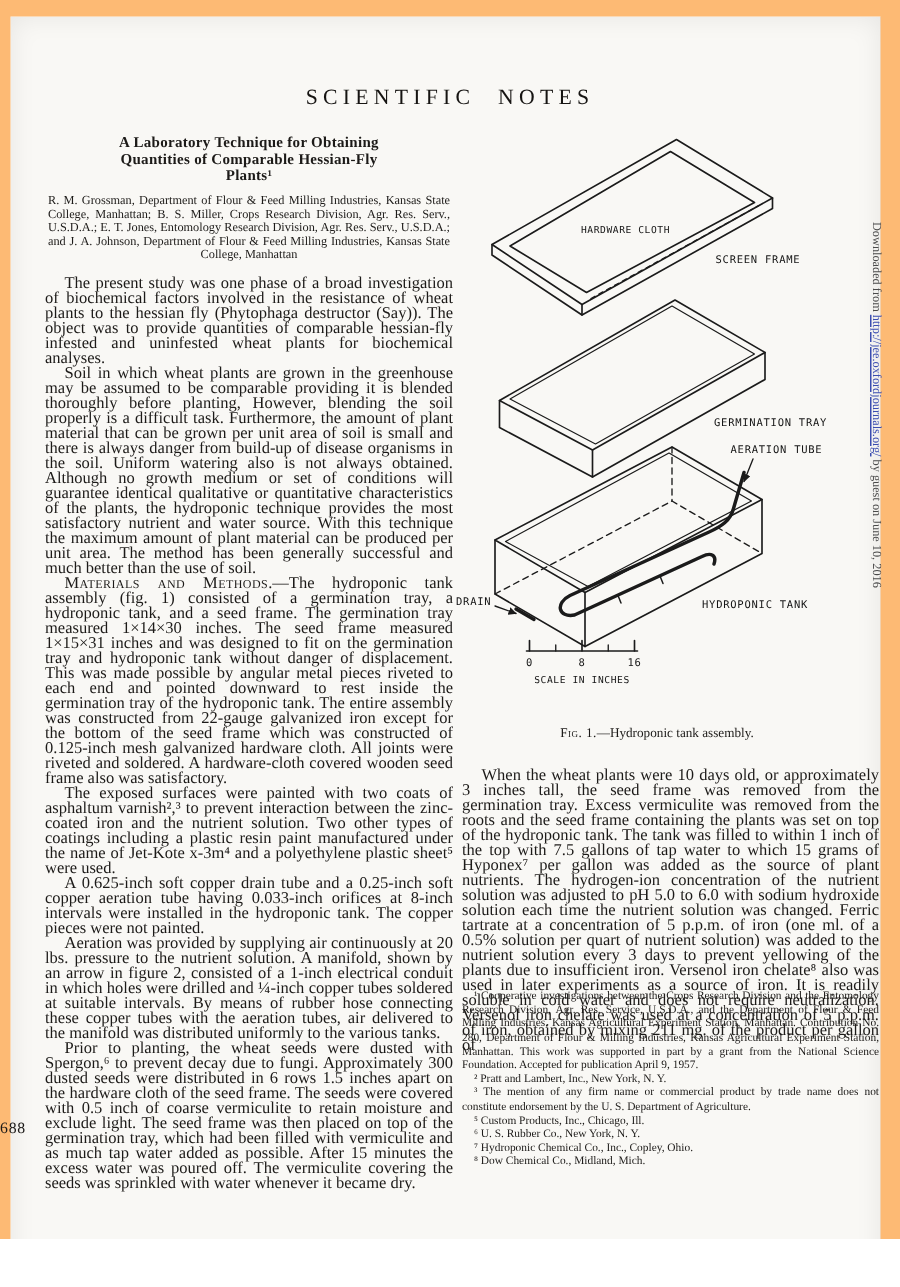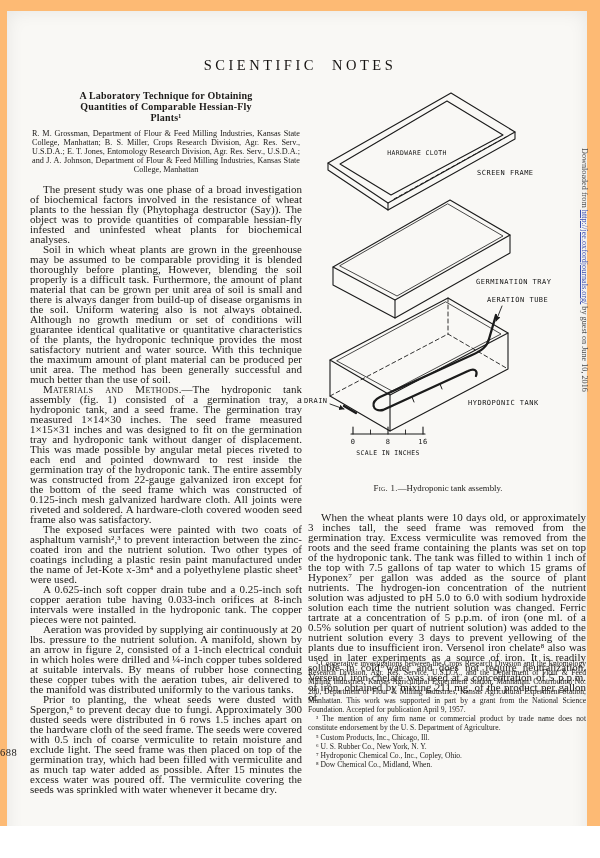--- a/index.html
+++ b/index.html
@@ -116,23 +116,24 @@
   </svg>
 
   <div class="abs" id="figure-caption"><span class="sc">Fig. 1.</span><span>—Hydroponic tank assembly.</span></div>
 
   <div class="abs" id="right-col">
     <p class="body-p">When the wheat plants were 10 days old, or approximately 3 inches tall, the seed frame was removed from the germination tray. Excess vermiculite was removed from the roots and the seed frame containing the plants was set on top of the hydroponic tank. The tank was filled to within 1 inch of the top with 7.5 gallons of tap water to which 15 grams of Hyponex⁷ per gallon was added as the source of plant nutrients. The hydrogen-ion concentration of the nutrient solution was adjusted to pH 5.0 to 6.0 with sodium hydroxide solution each time the nutrient solution was changed. Ferric tartrate at a concentration of 5 p.p.m. of iron (one ml. of a 0.5% solution per quart of nutrient solution) was added to the nutrient solution every 3 days to prevent yellowing of the plants due to insufficient iron. Versenol iron chelate⁸ also was used in later experiments as a source of iron. It is readily soluble in cold water and does not require neutralization. Versenol iron chelate was used at a concentration of 5 p.p.m. of iron, obtained by mixing 211 mg. of the product per gallon of</p>
   </div>
 
   <div class="abs" id="footnotes">
     <p class="fn">¹ Cooperative investigations between the Crops Research Division and the Entomology Research Division, Agr. Res. Service, U.S.D.A., and the Department of Flour &amp; Feed Milling Industries, Kansas Agricultural Experiment Station, Manhattan. Contribution No. 280, Department of Flour &amp; Milling Industries, Kansas Agricultural Experiment Station, Manhattan. This work was supported in part by a grant from the National Science Foundation. Accepted for publication April 9, 1957.</p>
+    <p class="fn">² Pratt and Lambert, Inc., New York, N. Y.</p>
     <p class="fn">³ The mention of any firm name or commercial product by trade name does not constitute endorsement by the U. S. Department of Agriculture.</p>
     <p class="fn">⁵ Custom Products, Inc., Chicago, Ill.</p>
     <p class="fn">⁶ U. S. Rubber Co., New York, N. Y.</p>
     <p class="fn">⁷ Hydroponic Chemical Co., Inc., Copley, Ohio.</p>
-    <p class="fn">⁸ Dow Chemical Co., Midland, When.</p>
+    <p class="fn">⁸ Dow Chemical Co., Midland, Mich.</p>
   </div>
 
   <div class="abs" id="page-number">688</div>
 
   <div class="abs" id="watermark"><span>Downloaded from </span><span class="url">http://jee.oxfordjournals.org/</span><span> by guest on June 10, 2016</span></div>
 </div>
 
 </body></html>

